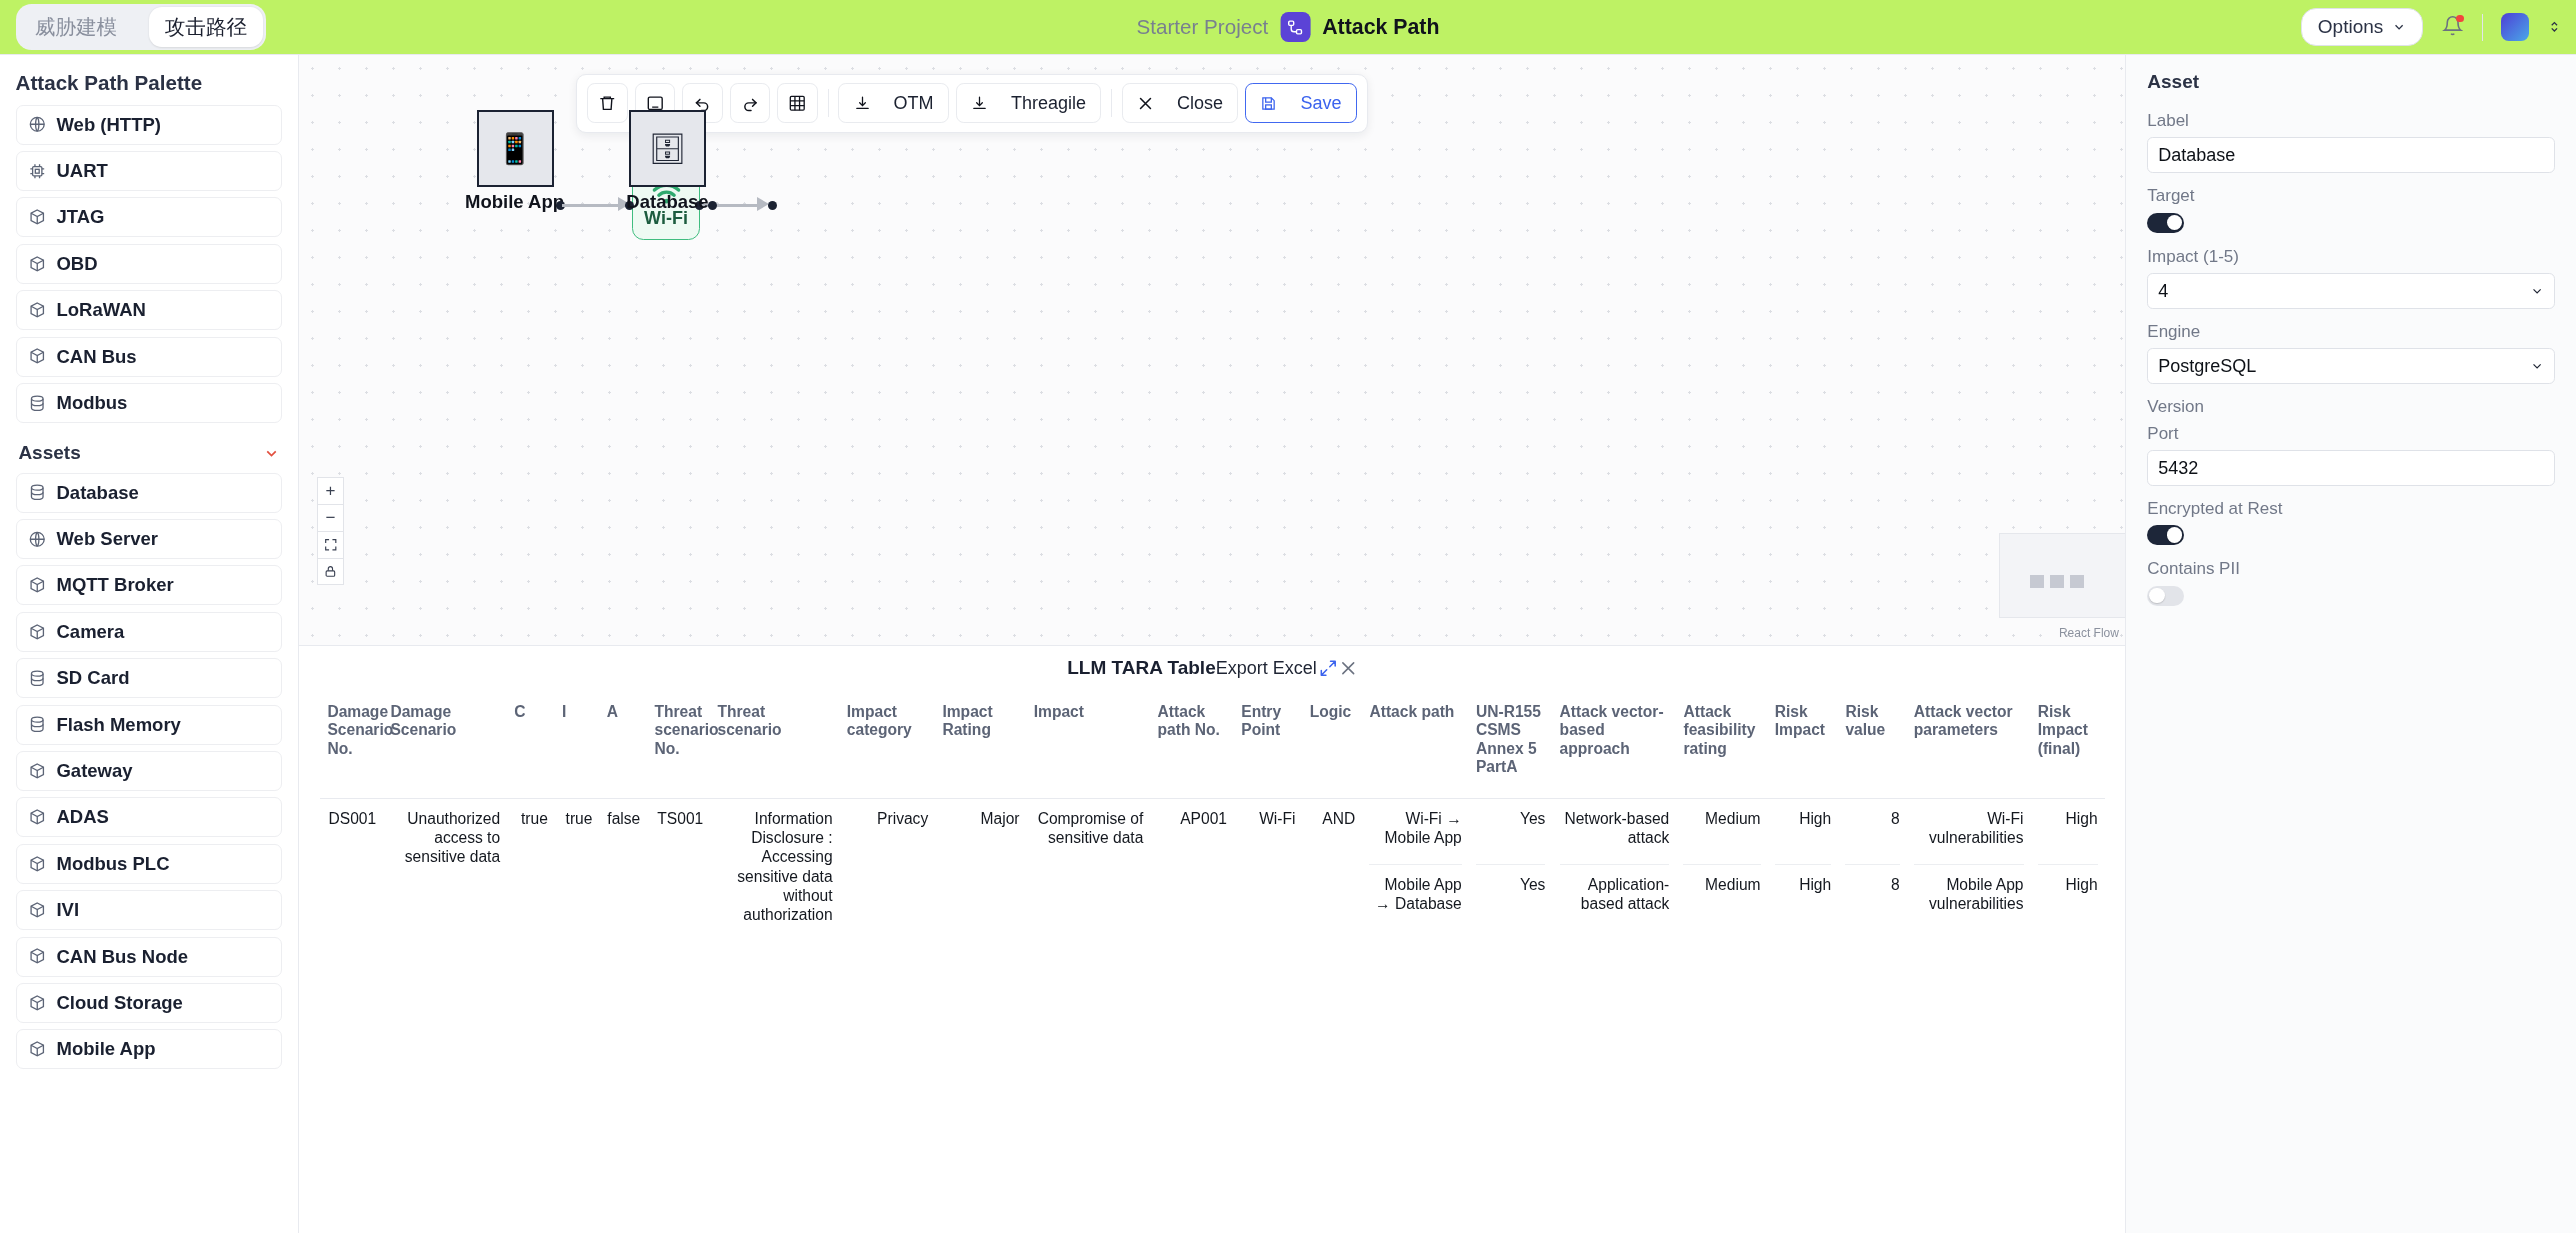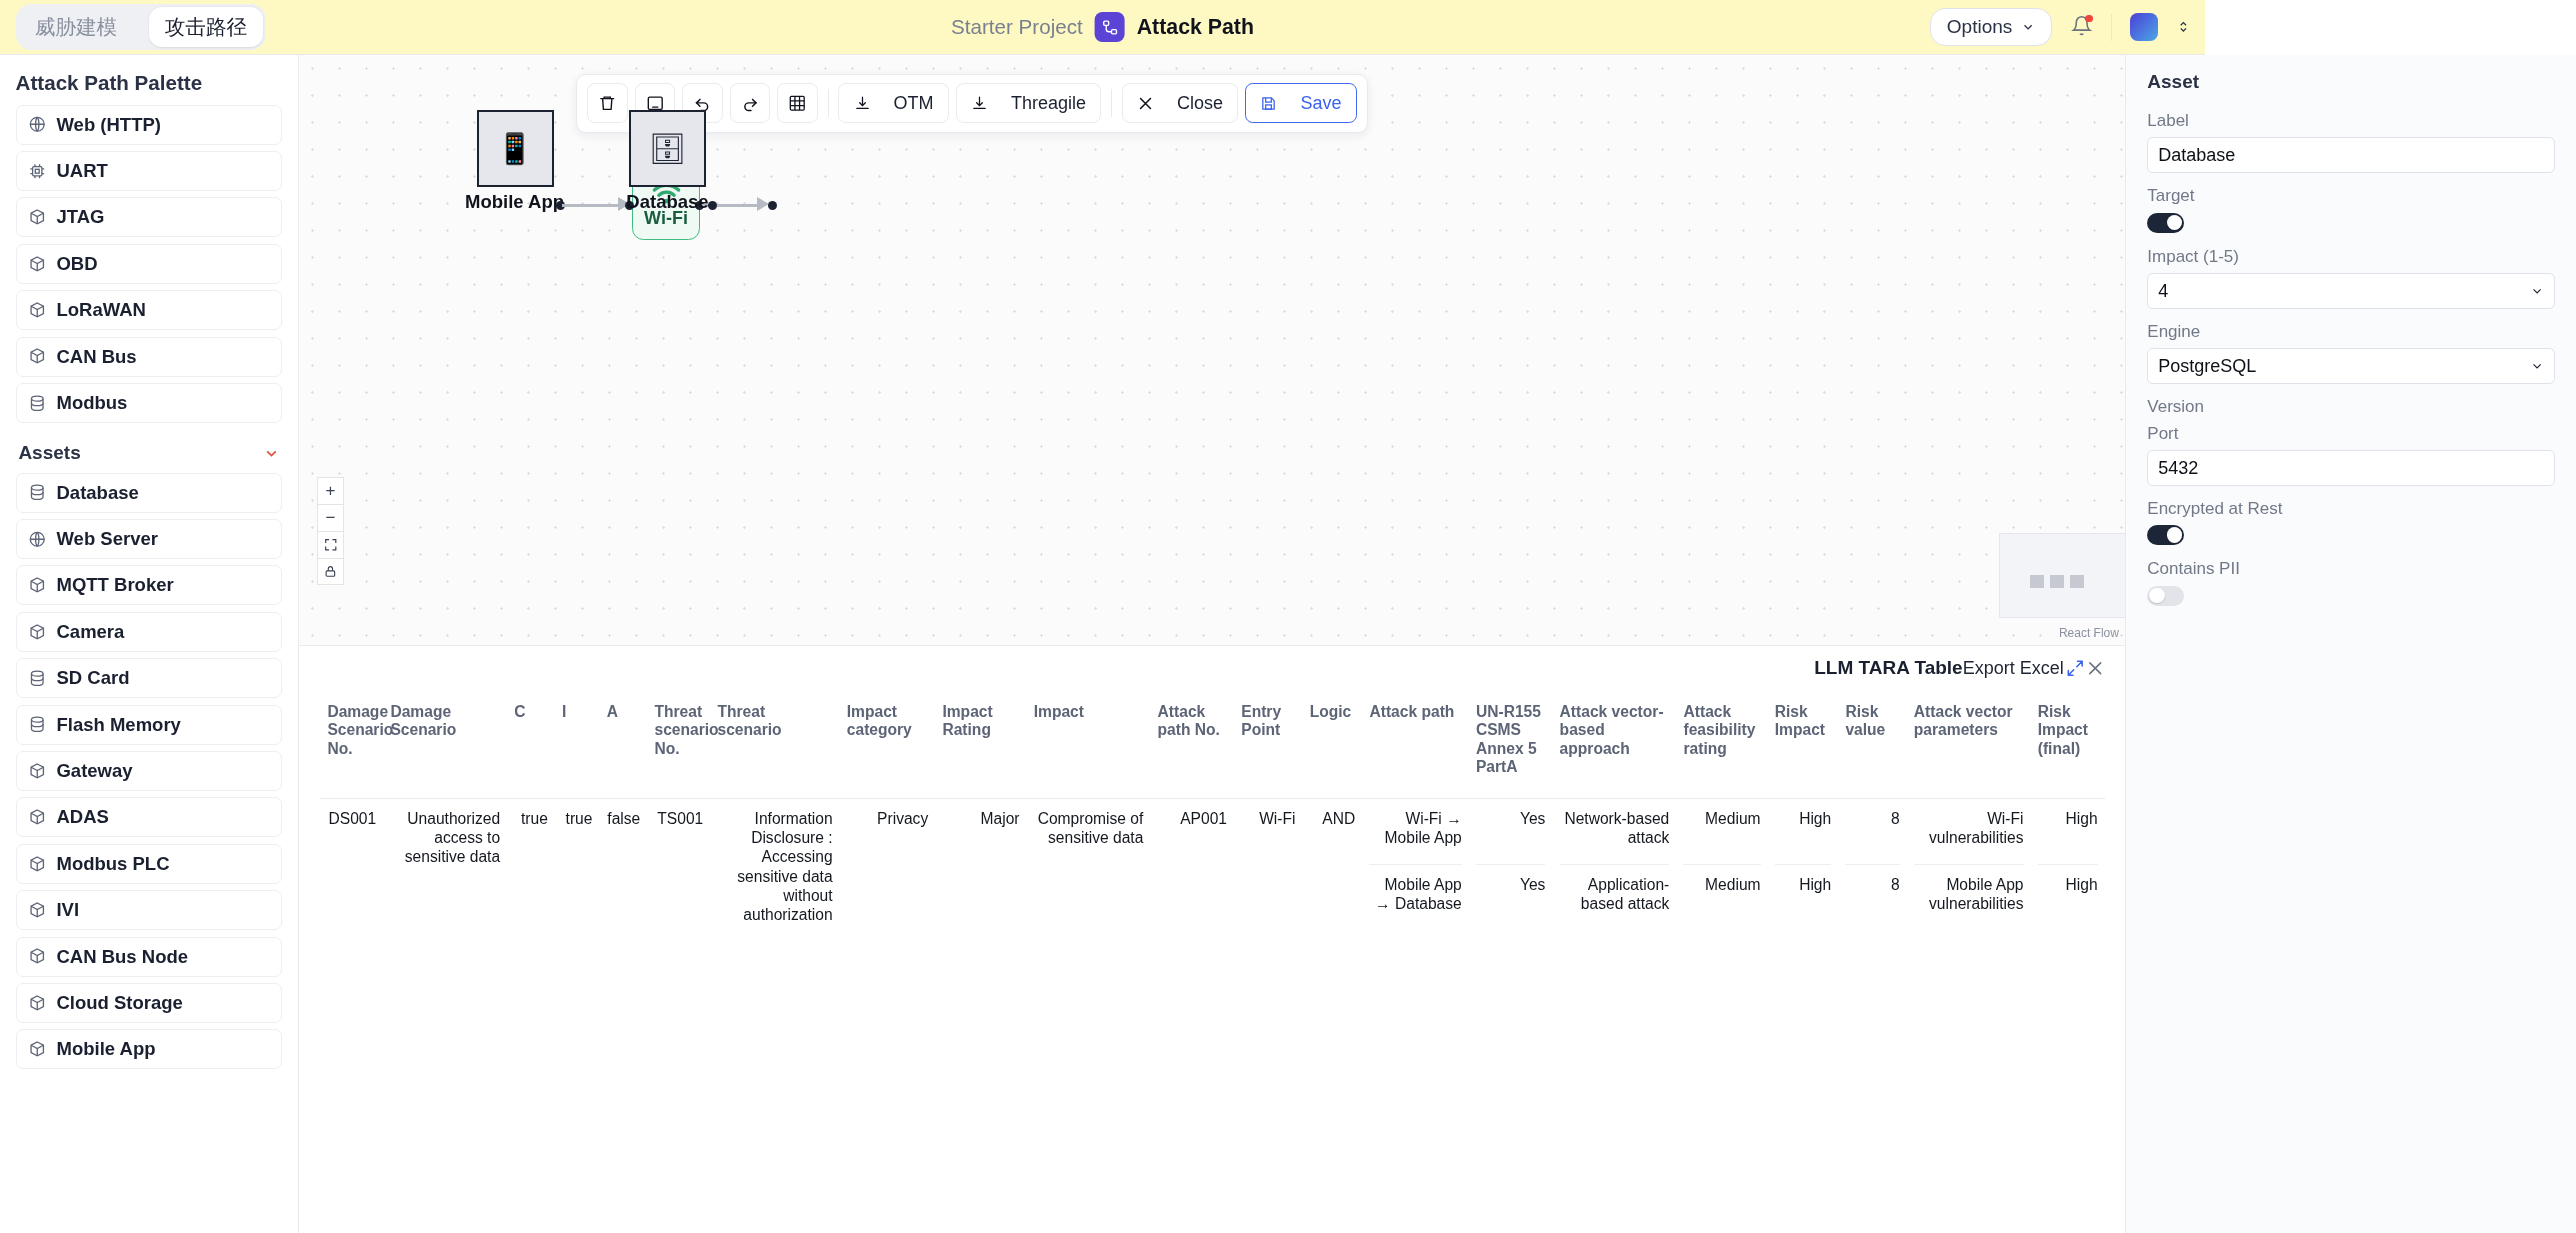--- a/index.html
+++ b/index.html
@@ -6,22 +6,22 @@
   html, body {
     width: 2576px; height: 1234px;
     font-family: "Liberation Sans", sans-serif;
     background: #ffffff;
     color: #1e2433;
     overflow: hidden;
   }
 
   
   #topbar {
-    position: absolute; top: 0; left: 0; width: 2205px; height: 55px;
-    background: #fef9c3;
+    position: absolute; top: 0; left: 0; width: 2576px; height: 55px;
+    background: #bef264;
     border-bottom: 0.7px solid #e8eaef;
     display: flex; align-items: center;
   }
   .lang-toggle {
     margin-left: 15.6px; background: #eef0f4; border-radius: 15.6px;
     display: flex; padding: 3.6px; gap: 1.4px;
   }
   .lang-btn {
     padding: 5.7px 15.6px; border-radius: 12.8px; font-size: 20.6px;
     color: #8a909e; cursor: pointer; white-space: nowrap;
@@ -154,21 +154,21 @@
   .mm-node { position: absolute; width: 14.2px; height: 12.8px; background: #c6c9d2; }
   .rf-attrib { position: absolute; right: 7.1px; bottom: 5px; font-size: 12px; color: #8b919e; }
 
   
   #tara {
     position: absolute; top: 645px; left: 299px; width: 1827px; height: 589px;
     background: #ffffff; border-top: 0.7px solid #e8eaef;
   }
   .tara-head {
     height: 44px; display: flex; align-items: center; padding: 0 21.3px;
-    justify-content: flex-end;
+    justify-content: center;
   }
   .tara-title { font-size: 19px; font-weight: 700; color: #1a2030; }
   .tara-actions { display: flex; align-items: center; gap: 2px; }
   .export-btn { font-size: 18px; color: #1e2433; cursor: pointer; }
   table { border-collapse: collapse; width: 100%; table-layout: fixed; }
   th {
     font-size: 15.6px; font-weight: 700; color: #5c6476; text-align: left;
     vertical-align: top; padding: 12.8px 7.1px 21.3px 7.1px;
     border-bottom: 0.7px solid #e8eaef; line-height: 1.18;
   }

